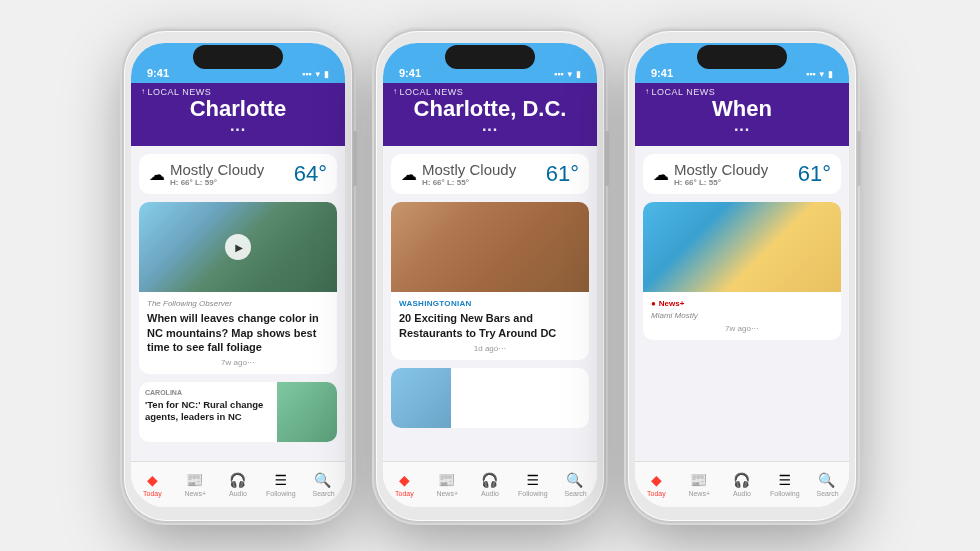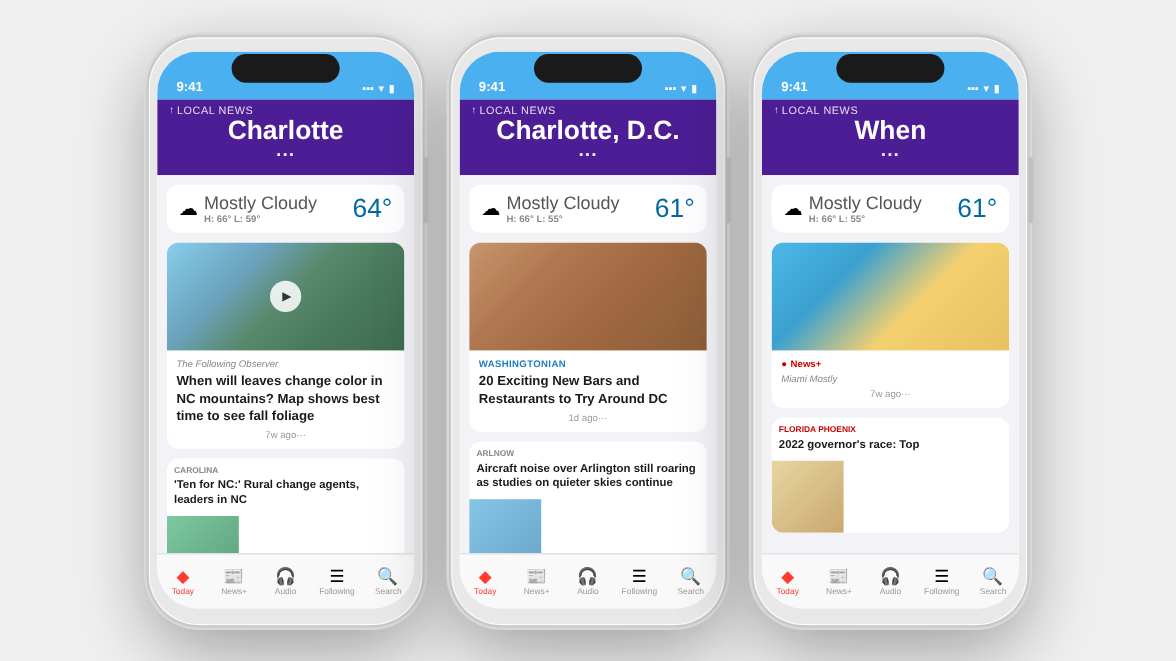--- a/index.html
+++ b/index.html
@@ -245,21 +245,20 @@
     }
     
     .news-card-secondary {
       background: #fff;
       margin: 4px 8px;
       border-radius: 10px;
       overflow: hidden;
       flex-shrink: 0;
       display: flex;
       gap: 0;
-      flex-direction: column;
     }
     .secondary-text {
       flex: 1;
       padding: 7px 6px;
     }
     .secondary-image {
       width: 60px;
       height: 60px;
       flex-shrink: 0;
       display: flex;
@@ -456,24 +455,20 @@
           <div class="news-body">
             <div class="news-source-blue">WASHINGTONIAN</div>
             <div class="news-headline">20 Exciting New Bars and Restaurants to Try Around DC</div>
             <div class="news-meta">
               <span>1d ago</span>
               <span>···</span>
             </div>
           </div>
         </div>
         <div class="news-card-secondary">
-          <div class="secondary-text">
-            <div class="secondary-source">ARLNOW</div>
-            <div class="secondary-headline">Aircraft noise over Arlington still roaring as studies on quieter skies continue</div>
-          </div>
           <div class="secondary-image img-arlington"></div>
         </div>
       </div>
       <div class="tab-bar">
         <div class="tab-item">
           <span class="tab-icon tab-icon-red">◆</span>
           <span class="tab-label-active">Today</span>
         </div>
         <div class="tab-item">
           <span class="tab-icon">📰</span>
@@ -530,27 +525,20 @@
               <span>●</span>
               <span>News+</span>
             </div>
             <div class="news-source">Miami Mostly</div>
             <div class="news-meta">
               <span>7w ago</span>
               <span>···</span>
             </div>
           </div>
         </div>
-        <div class="news-card-secondary">
-          <div class="secondary-text">
-            <div class="secondary-source-red">FLORIDA PHOENIX</div>
-            <div class="secondary-headline">2022 governor's race: Top</div>
-          </div>
-          <div class="secondary-image img-florida"></div>
-        </div>
       </div>
       <div class="tab-bar">
         <div class="tab-item">
           <span class="tab-icon tab-icon-red">◆</span>
           <span class="tab-label-active">Today</span>
         </div>
         <div class="tab-item">
           <span class="tab-icon">📰</span>
           <span class="tab-label">News+</span>
         </div>

